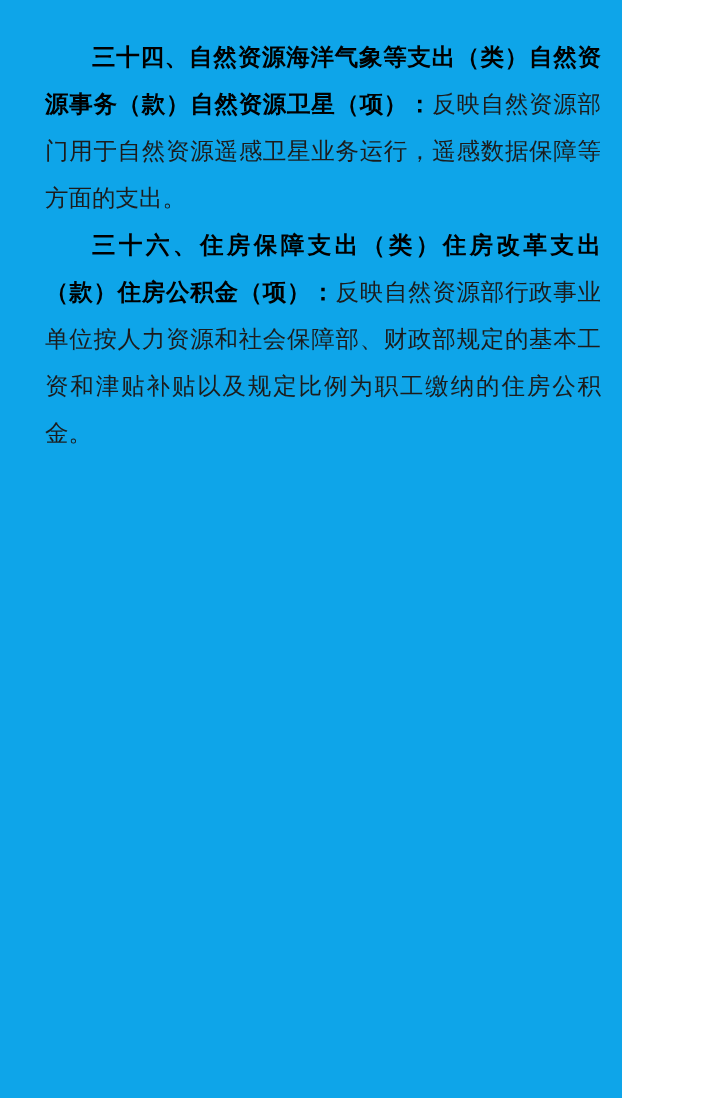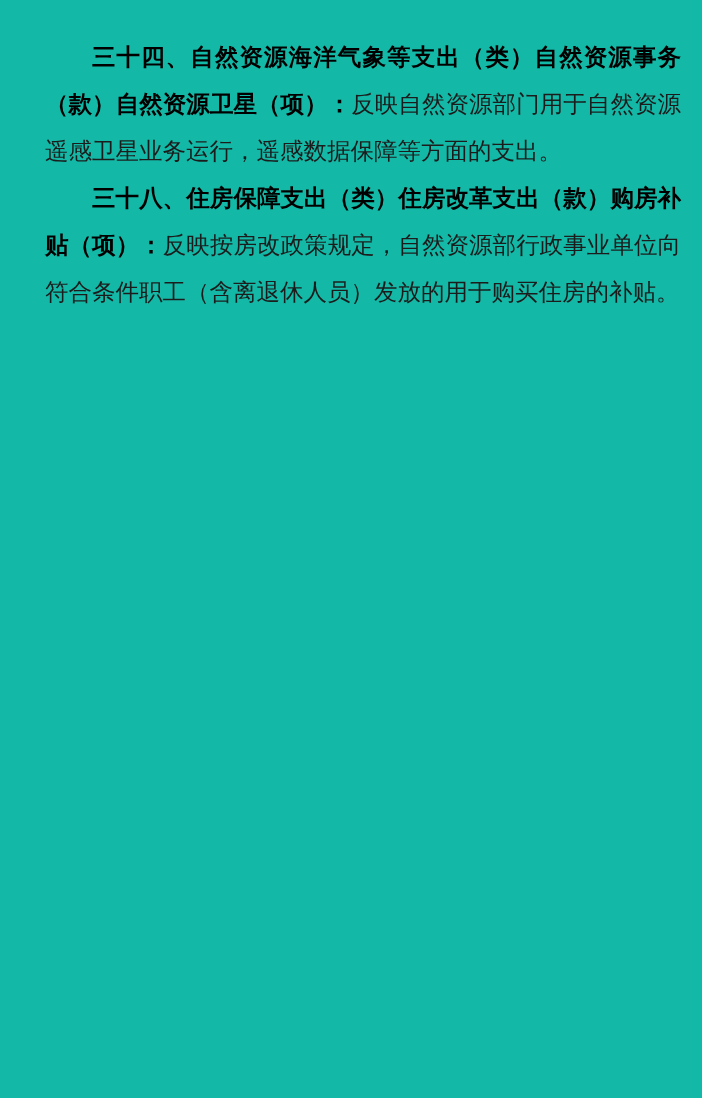--- a/index.html
+++ b/index.html
@@ -2,24 +2,24 @@
 <html><head>
 <meta charset="utf-8">
 <style>
   html, body {
     margin: 0;
     padding: 0;
     background: #ffffff;
   }
   .page {
     position: relative;
-    width: 702px;
+    width: 622px;
     height: 1098px;
     box-sizing: border-box;
-    background: #14b8a6;
+    background: #0ea5e9;
     padding: 34px 21px 0 45px;
     overflow: hidden;
     font-family: "DejaVu Serif", "Liberation Serif", serif;
   }
   .clause {
     margin: 0;
     font-size: 23.5px;
     line-height: 47px;
     color: #1c1c1c;
     text-align: justify;
@@ -37,20 +37,20 @@
 </head>
 <body>
 
 <div class="page">
 
   <p class="clause">
     <strong class="clause-heading">三十四、自然资源海洋气象等支出（类）自然资源事务（款）自然资源卫星（项）：</strong><span class="clause-body">反映自然资源部门用于自然资源遥感卫星业务运行，遥感数据保障等方面的支出。</span>
   </p>
 
 
+  <p class="clause">
+    <strong class="clause-heading">三十六、住房保障支出（类）住房改革支出（款）住房公积金（项）：</strong><span class="clause-body">反映自然资源部行政事业单位按人力资源和社会保障部、财政部规定的基本工资和津贴补贴以及规定比例为职工缴纳的住房公积金。</span>
+  </p>
 
 
-  <p class="clause">
-    <strong class="clause-heading">三十八、住房保障支出（类）住房改革支出（款）购房补贴（项）：</strong><span class="clause-body">反映按房改政策规定，自然资源部行政事业单位向符合条件职工（含离退休人员）发放的用于购买住房的补贴。</span>
-  </p>
 
 
 </div>
 
 </body></html>

